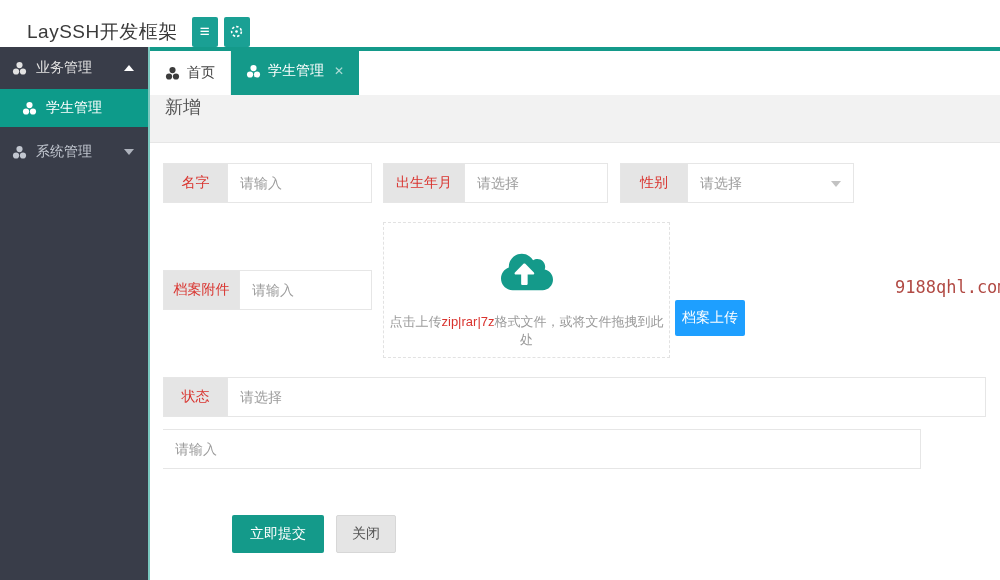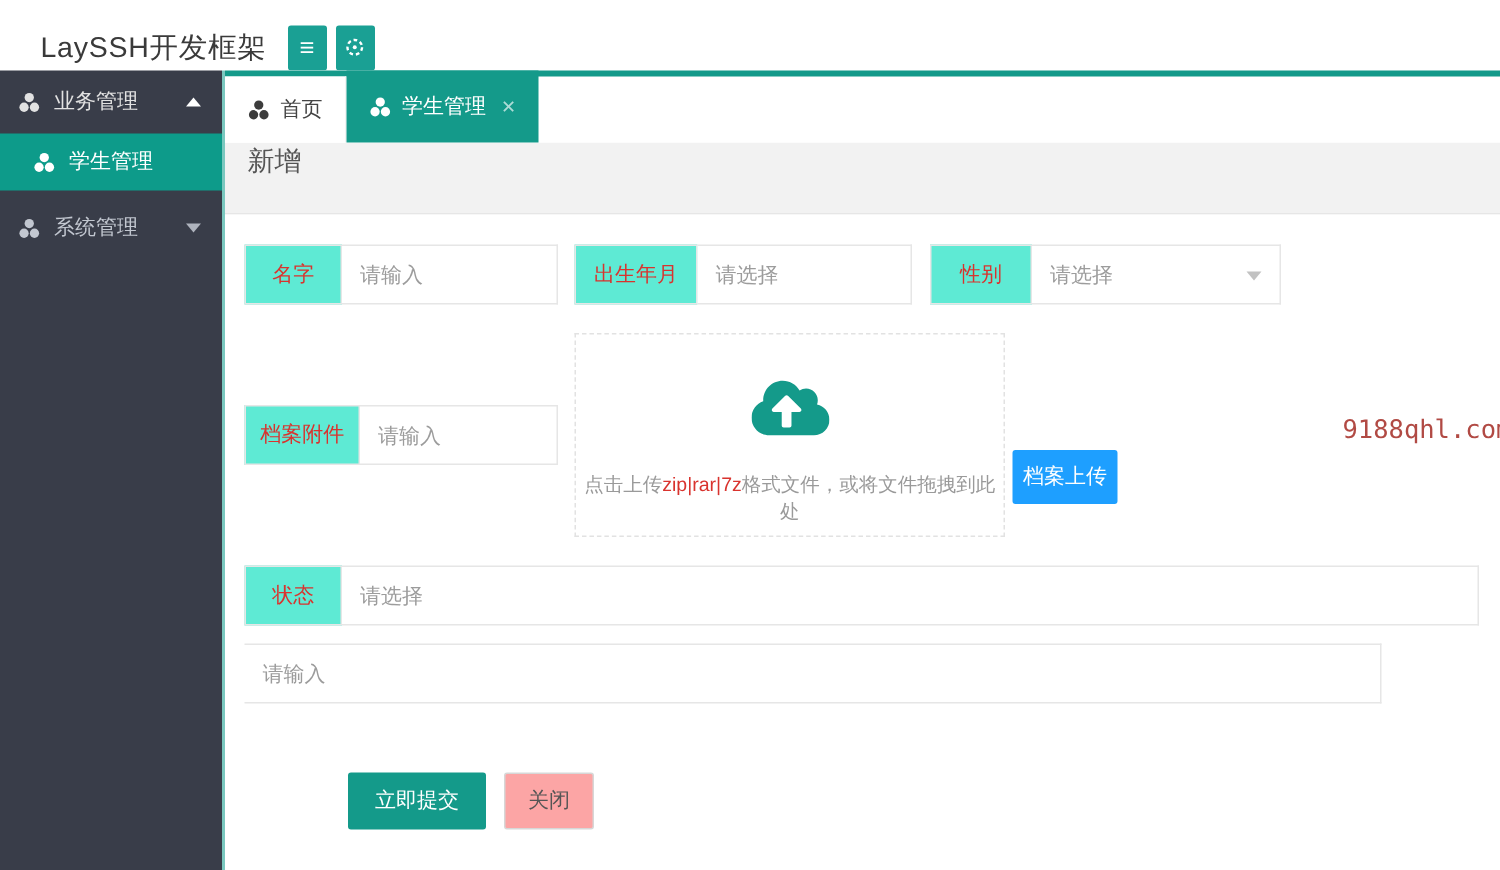--- a/index.html
+++ b/index.html
@@ -45,21 +45,21 @@
   .tab .close { margin-left:10px; font-size:12px; color:rgba(255,255,255,.65); cursor:pointer; }
 
   
   .toolbar { height:48px; background:#f2f2f2; border-bottom:1px solid #e6e6e6;
     display:flex; align-items:flex-start; padding-left:15px; font-size:18px; color:#555; }
   .toolbar .add { cursor:pointer; }
 
   
   .formarea { position:relative; height:437px; background:#fff; }
   .field { position:absolute; height:40px; display:flex; }
-  .flabel { background:#5eead4; border:1px solid #e6e6e6; display:flex; align-items:center;
+  .flabel { background:#e5e5e5; border:1px solid #e6e6e6; display:flex; align-items:center;
     justify-content:center; font-size:14px; color:#333; padding:0 8px; white-space:nowrap; }
   .flabel.req { color:#d9332e; }
   .fbox { border:1px solid #e6e6e6; border-left:none; background:#fff; display:flex; align-items:center; position:relative; }
   .fbox input { border:none; outline:none; width:100%; height:100%; padding:0 12px;
     font-size:14px; color:#3b82f6; font-family:inherit; background:transparent; }
   .fbox input::placeholder { color:#9c9c9c; opacity:1; }
   .sel-arrow { position:absolute; right:12px; top:17px; width:0; height:0;
     border-left:5px solid transparent; border-right:5px solid transparent; border-top:6px solid #c2c2c2; }
 
   
@@ -72,21 +72,21 @@
     background:#1e9fff; color:#fff; border:none; border-radius:2px; font-size:14px; cursor:pointer;
     font-family:inherit; }
 
   .watermark { position:absolute; left:745px; top:134px; width:107px; font-size:17px;
     color:#b14a44; font-family:"DejaVu Sans Mono","Liberation Mono",monospace; white-space:nowrap;
     overflow:hidden; }
 
   .actions { position:absolute; left:82px; top:340px; display:flex; gap:12px;margin-top:32px; }
   .btn-submit { height:38px; padding:0 18px; background:#149a8a; color:#fff; border:none;
     border-radius:2px; font-size:14px; cursor:pointer; font-family:inherit; }
-  .btn-close { height:38px; padding:0 15px; background:#fca5a5; color:#555; border:1px solid #d7d7d7;
+  .btn-close { height:38px; padding:0 15px; background:#e5e5e5; color:#555; border:1px solid #d7d7d7;
     border-radius:2px; font-size:14px; cursor:pointer; font-family:inherit; }
 </style>
 </head>
 <body>
 
 <div class="stage">
 
   <div class="header">
     <div class="logo">LaySSH开发框架</div>
     <div class="hbtns">

